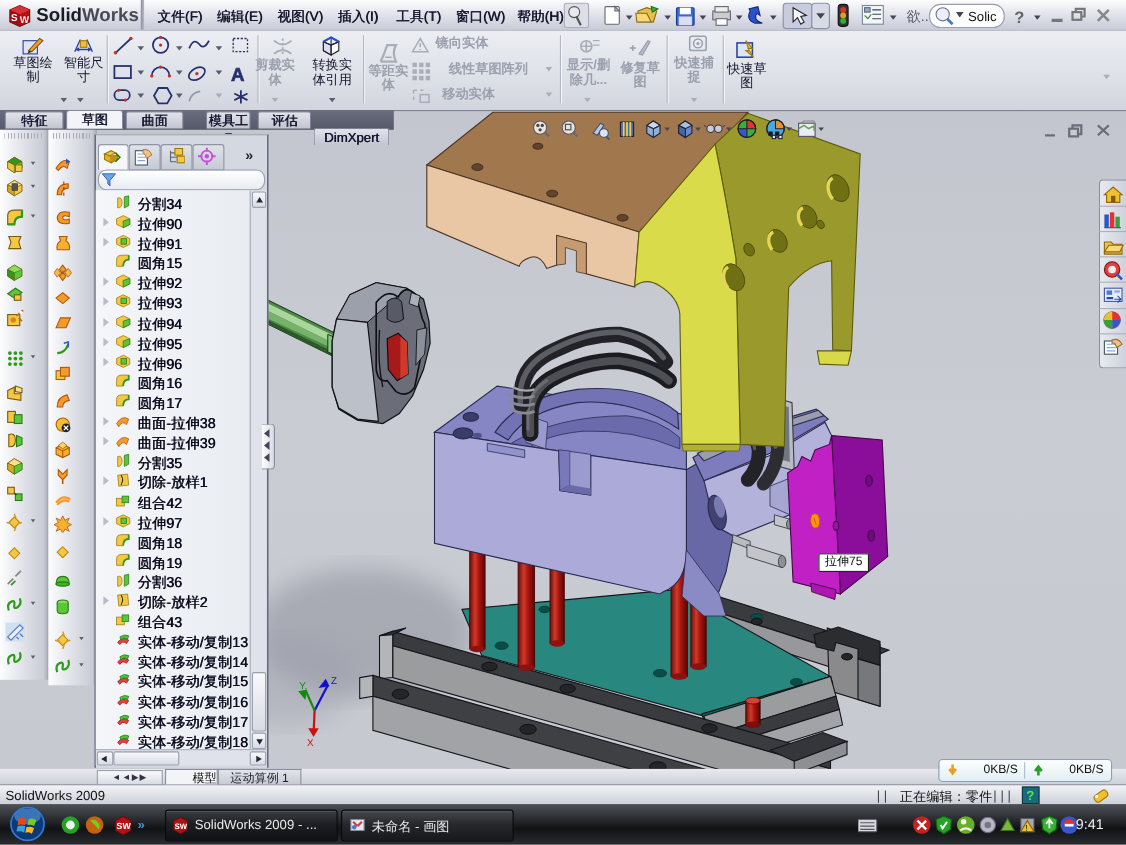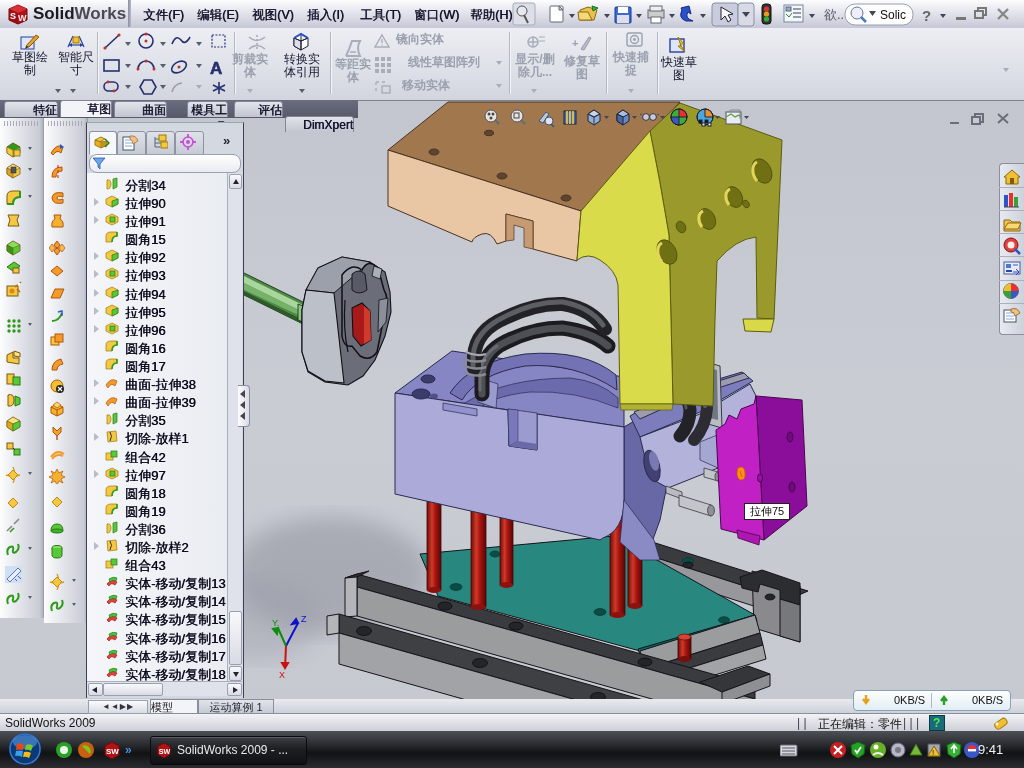--- a/index.html
+++ b/index.html
@@ -9,21 +9,21 @@
 .menu{font-size:12.5px;color:#14142c;top:7px;text-shadow:0.5px 0 0 #14142c;}
 
 #ribbon{left:0;top:28px;width:1024px;height:72px;background:linear-gradient(#eceef3,#dde0e7 60%,#d2d5de);border-bottom:1px solid #7d8190;}
 .rsep{top:4px;height:62px;width:1px;background:#b4b8c2;box-shadow:1px 0 0 #f4f5f8;}
 .rbtxt{font-size:12px;color:#15152e;text-align:center;line-height:13px;}
 .dis{color:#9aa0ae;font-weight:bold;}
 .darr{width:0;height:0;border-left:3px solid transparent;border-right:3px solid transparent;border-top:4px solid #5a5f6e;}
 .darrd{border-top-color:#a8adb8;}
 
 #tabstrip{left:0;top:100px;width:358px;height:18px;background:linear-gradient(#6a6d7e,#565968);}
-.tab{top:1px;height:16px;background:linear-gradient(#e2e4ea,#c2c5d0);border:1px solid #82859a;border-bottom:none;border-radius:3px 3px 0 0;font-size:12px;color:#14142e;text-shadow:0.5px 0 0 #14142e;text-align:right;line-height:17px;box-sizing:border-box;}
+.tab{top:1px;height:16px;background:linear-gradient(#e2e4ea,#c2c5d0);border:1px solid #82859a;border-bottom:none;border-radius:3px 3px 0 0;font-size:12px;color:#14142e;text-shadow:0.5px 0 0 #14142e;text-align:center;line-height:17px;box-sizing:border-box;}
 .tabact{background:#f2f4f7;height:17px;top:1px;z-index:3;}
 
 .tcol{top:118px;width:43px;background:linear-gradient(90deg,#fdfdfe,#e8eaef 35%,#c9ccd5 92%,#aeb2bd);border-right:1px solid #9aa0ac;}
 .grip{left:4px;top:3px;width:34px;height:5px;background:repeating-linear-gradient(90deg,#aab,#aab 1px,transparent 1px,transparent 3px);}
 
 #treepanel{left:86px;top:122px;width:156px;height:575px;background:#d4d8e0;border-left:1px solid #3c3f55;border-right:1px solid #3c3f55;border-top:1px solid #9aa;}
 .ptab{top:8px;height:22px;background:linear-gradient(#dfe2e8,#c6cad4);border:1px solid #8f93a4;border-radius:3px 3px 0 0;}
 .ptabact{background:#f6f7fa;border-bottom:1px solid #f6f7fa;}
 #filterrow{left:2px;top:31px;width:150px;height:17px;background:linear-gradient(#fff,#e8ebf1);border:1px solid #9aa0b0;border-radius:8px;}
 #treelist{left:0px;top:50px;width:140px;height:508px;background:linear-gradient(90deg,#f4f6f9,#e9ecf1);}
@@ -1105,21 +1105,21 @@
         <path d="M6,11 L6,4 M3,7 L6,3 L9,7" stroke="#28a028" stroke-width="2.4" fill="none"></path>
       </svg>
  <span style="position:absolute;left:118px;top:3px">0KB/S</span>
 </div>
 
 <div class="ab" style="left:744px;top:503px;width:44px;height:15px;background:#fff;border:1px solid #222;font-size:11px;color:#111;text-align:center;line-height:15px">拉伸75</div>
 
 
 <div class="ab" id="botstrip">
  <div class="ab" style="left:88px;top:1px;width:58px;height:12px;background:linear-gradient(#fafbfc,#d8dbe2);border:1px solid #9aa0ae;font-size:8px;color:#334;text-align:center;line-height:12px;letter-spacing:1px">◄◄▶▶</div>
- <div class="ab" style="left:150px;top:0px;width:46px;height:13px;background:#f2f4f7;border:1px solid #8a8e9e;border-bottom:none;font-size:11px;text-align:left;color:#111">模型</div>
+ <div class="ab" style="left:150px;top:0px;width:46px;height:13px;background:#f2f4f7;border:1px solid #8a8e9e;border-bottom:none;font-size:11px;text-align:right;color:#111">模型</div>
  <div class="ab" style="left:198px;top:0px;width:74px;height:13px;background:linear-gradient(#e2e4ea,#c6cad2);border:1px solid #8a8e9e;border-bottom:none;font-size:11px;text-align:center;color:#223">运动算例 1</div>
 </div>
 
 <div class="ab" id="statusbar">
  <span class="ab" style="left:5px;top:2px">SolidWorks 2009</span>
  <span class="ab" style="left:797px;top:2px;color:#445">|&nbsp;|</span>
  <span class="ab" style="left:818px;top:2px">正在编辑：零件</span>
  <span class="ab" style="left:903px;top:2px;color:#445">| | |</span>
  <div class="ab" style="left:929px;top:1px;width:14px;height:14px;background:#1a6a7a;border:1px solid #0c3a44">
         <span style="position:absolute;left:3px;top:0px;font-size:12px;font-weight:bold;color:#50e850">?</span>
@@ -1154,20 +1154,28 @@
         </g>
   <text x="70" y="14" font-size="12" font-weight="bold" fill="#4a90d8">»</text>
  </svg>
  <div class="ab taskbtn" style="left:150px;width:155px">
   <svg class="ab" style="left:5px;top:5px" width="16" height="16" viewBox="0 0 18 18">
           <polygon points="2,5 9,1 16,5 16,14 9,18 2,14" fill="#b01216" stroke="#6e0a0c"></polygon>
           <text x="3" y="13" font-size="8" font-weight="bold" fill="#fff">SW</text>
         </svg>
   <span class="ab" style="left:26px;top:6px">SolidWorks 2009 - ...</span>
  </div>
+ <div class="ab taskbtn" style="left:310px;width:155px;background:linear-gradient(#46494e,#26282b 45%,#17181a)">
+  <svg class="ab" style="left:6px;top:5px" width="16" height="16" viewBox="0 0 16 16">
+          <rect x="2" y="3" width="12" height="10" fill="#e8e8f0" stroke="#889"></rect>
+          <path d="M4,5 l4,4 M8,9 l4,-4" stroke="#c04848" stroke-width="2"></path>
+          <circle cx="5" cy="10" r="2" fill="#4878c8"></circle>
+        </svg>
+  <span class="ab" style="left:27px;top:6px">未命名 - 画图</span>
+ </div>
  <svg class="ab" style="left:780px;top:10px" width="200 " height="18" viewBox="0 0 200 18">
   <g transform="translate(0,2)">
           <rect x="0" y="2" width="17" height="11" rx="1" fill="#d8d8dc" stroke="#667"></rect>
           <path d="M2,5 l13,0 M2,8 l13,0 M2,11 l13,0" stroke="#556" stroke-width="1"></path>
         </g>
   <g transform="translate(50,0)">
           <circle cx="8" cy="9" r="8" fill="#c82020"></circle>
           <path d="M4,5 l8,8 m0,-8 l-8,8" stroke="#fff" stroke-width="2"></path>
         </g>
   <g transform="translate(70,0)">

